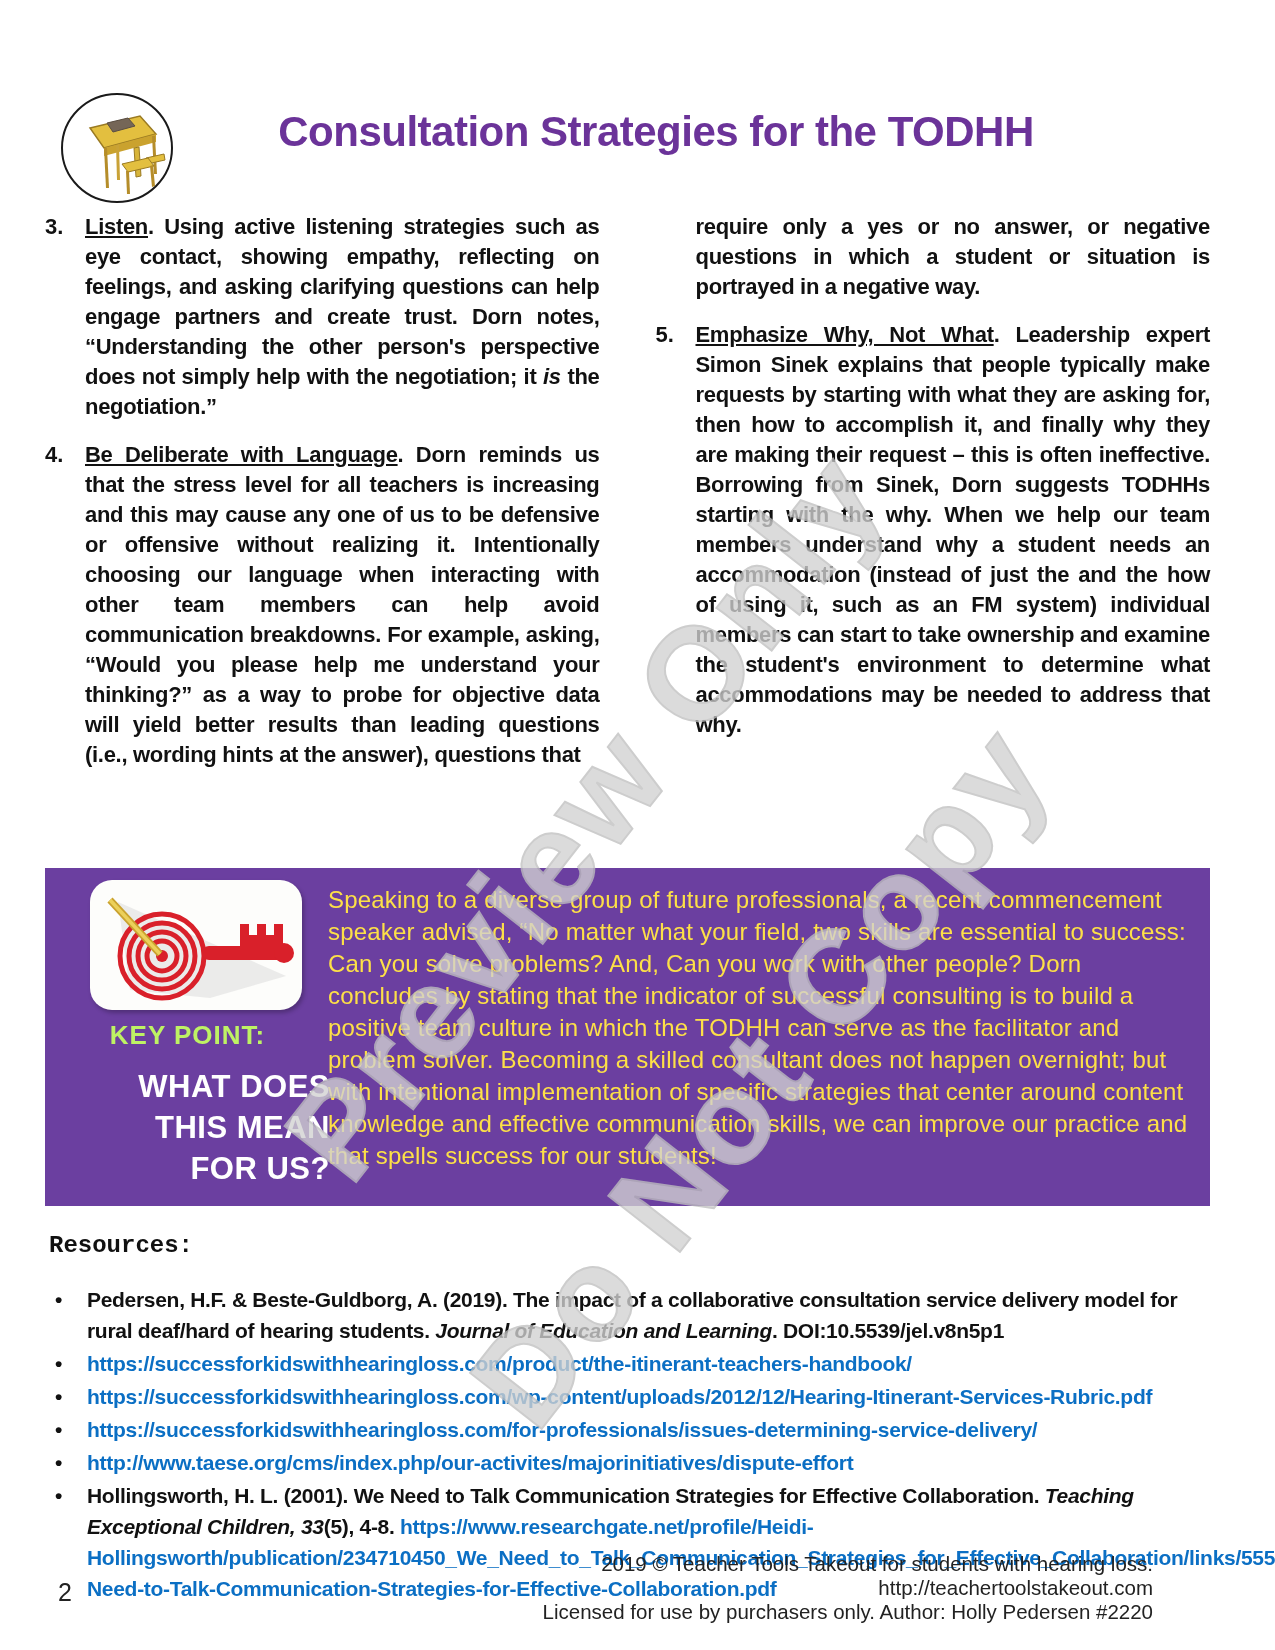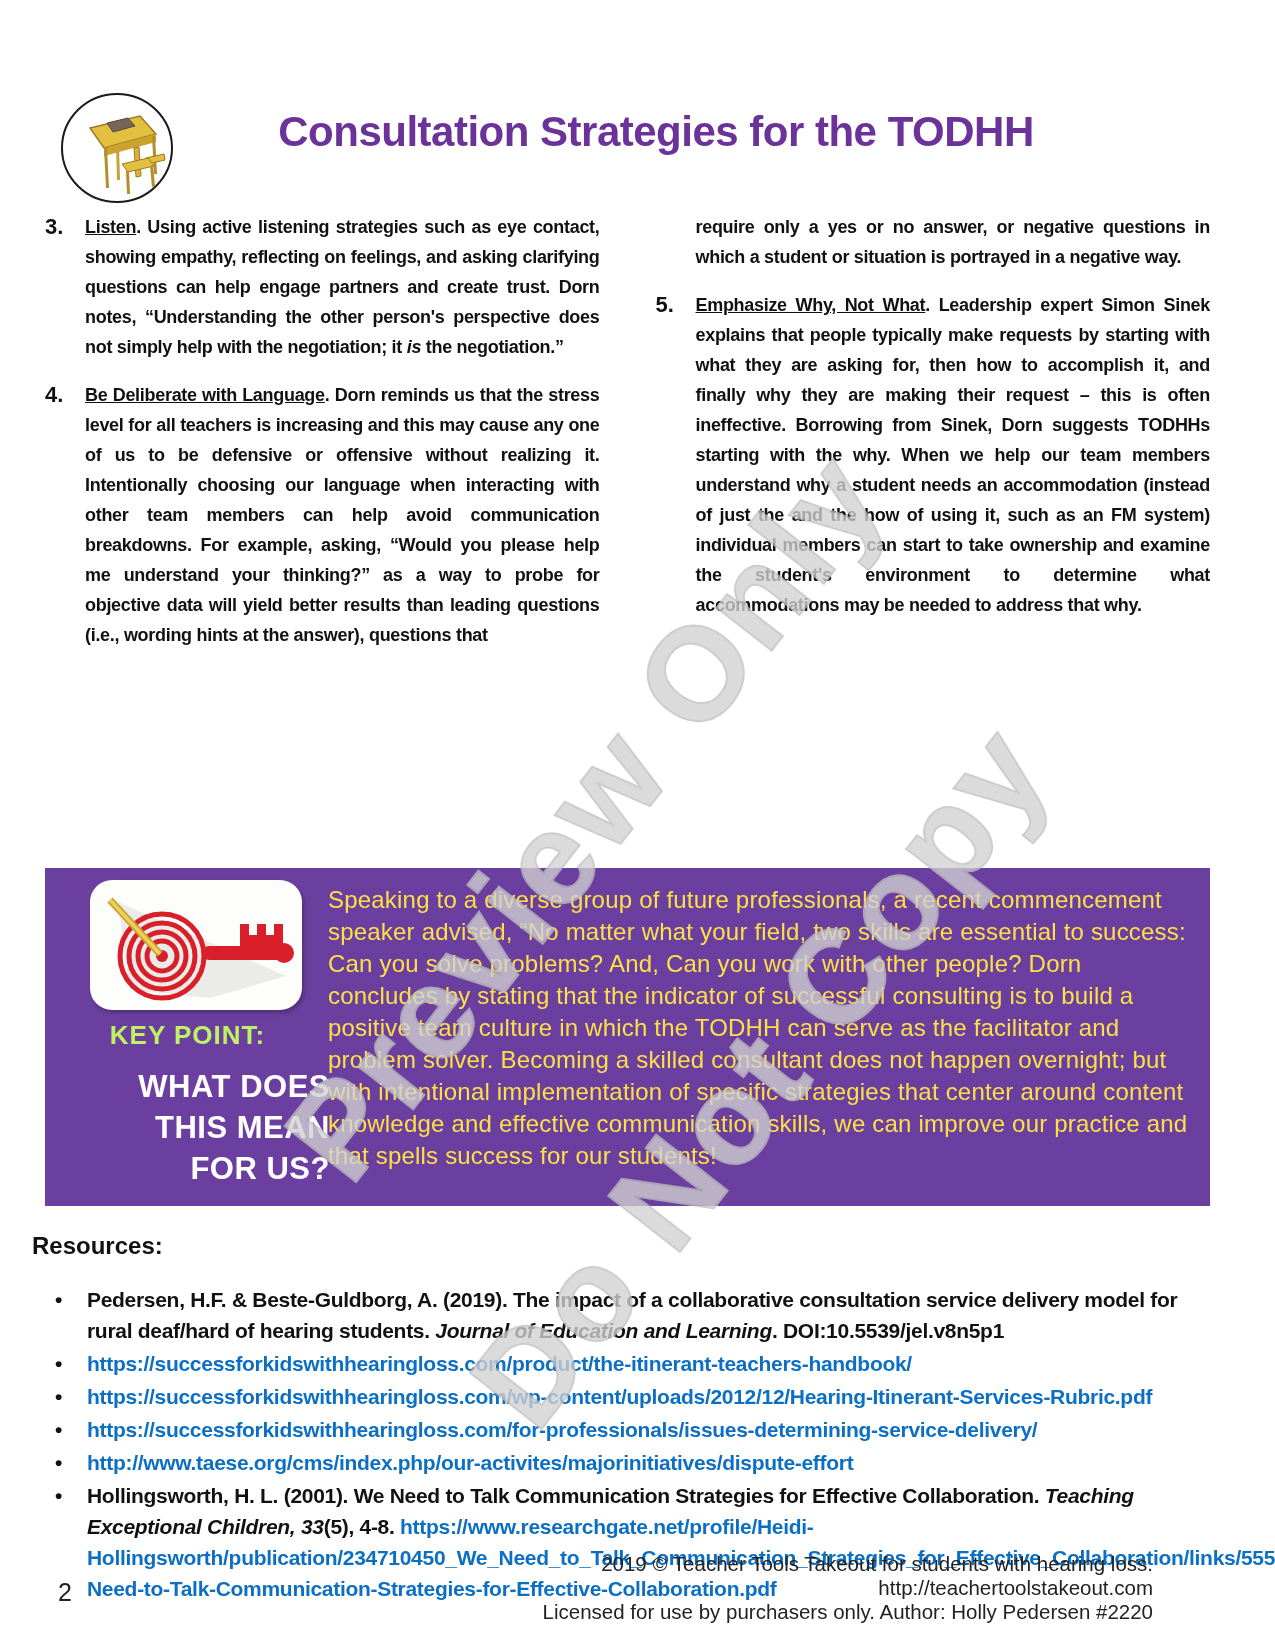--- a/index.html
+++ b/index.html
@@ -9,35 +9,35 @@
   
   .logo-wrap{position:absolute;left:60px;top:92px;width:114px;height:112px;}
   .title{position:absolute;left:186px;top:108px;width:940px;text-align:center;
          font-size:42px;font-weight:800;color:#6b3399;letter-spacing:-0.5px;}
 
   
   .cols{position:absolute;left:45px;top:212px;width:1165px;display:flex;gap:56px;}
   .col{width:555px;}
   .item{display:flex;margin-bottom:18px;}
   .item .num{flex:0 0 40px;font-size:22px;line-height:30px;font-weight:700;color:#111;}
-  .item .itxt{flex:1;text-align:justify;font-size:18px;line-height:30px;font-weight:700;color:#111;letter-spacing:-0.3px;}
+  .item .itxt{flex:1;text-align:justify;font-size:22px;line-height:30px;font-weight:700;color:#111;letter-spacing:-0.3px;}
   .un{text-decoration:underline;}
   .it{font-style:italic;}
   .lnk{color:#0b6fc4;}
 
   
   .kp-box{position:absolute;left:45px;top:868px;width:1165px;height:338px;background:#6b3fa0;}
   .kp-left{position:absolute;left:0;top:0;width:285px;height:100%;text-align:center;}
   .kp-card{position:absolute;left:45px;top:12px;width:212px;height:130px;background:#fdfdfb;border-radius:22px;box-shadow:2px 3px 4px rgba(0,0,0,0.25);}
   .kp-label1{position:absolute;left:0;top:152px;width:285px;font-size:26px;font-weight:800;color:#bef264;letter-spacing:1px;}
   .kp-label2{position:absolute;left:0;top:198px;width:285px;font-size:31px;font-weight:800;color:#ffffff;line-height:41px;letter-spacing:0.5px;text-align:right;}
   .kp-text{position:absolute;left:283px;top:16px;width:862px;font-size:24px;line-height:32px;color:#fde047;font-weight:400;letter-spacing:0.2px;}
 
   
-  .res-head{position:absolute;left:32px;top:1232px;font-size:24px;font-weight:800;color:#111;}
+  .res-head{position:absolute;left:49px;top:1232px;font-size:24px;font-weight:800;color:#111;font-family:Liberation Mono, monospace;}
   .res-list{position:absolute;left:45px;top:1284px;width:1165px;margin:0;padding:0;list-style:none;}
   .res-list li{position:relative;padding-left:42px;font-size:21px;line-height:31px;font-weight:700;color:#111;letter-spacing:-0.3px;margin-bottom:2px;}
   .res-list li::before{content:"•";position:absolute;left:10px;top:0;font-size:21px;color:#111;}
 
   
   .pageno{position:absolute;left:58px;top:1578px;font-size:25px;color:#222;font-weight:400;}
   .footer{position:absolute;right:122px;top:1552px;width:800px;text-align:right;font-size:20.5px;line-height:24px;color:#222;}
 
   
   .wm{position:absolute;font-weight:700;font-size:132px;letter-spacing:4px;color:#d2d2d2;

